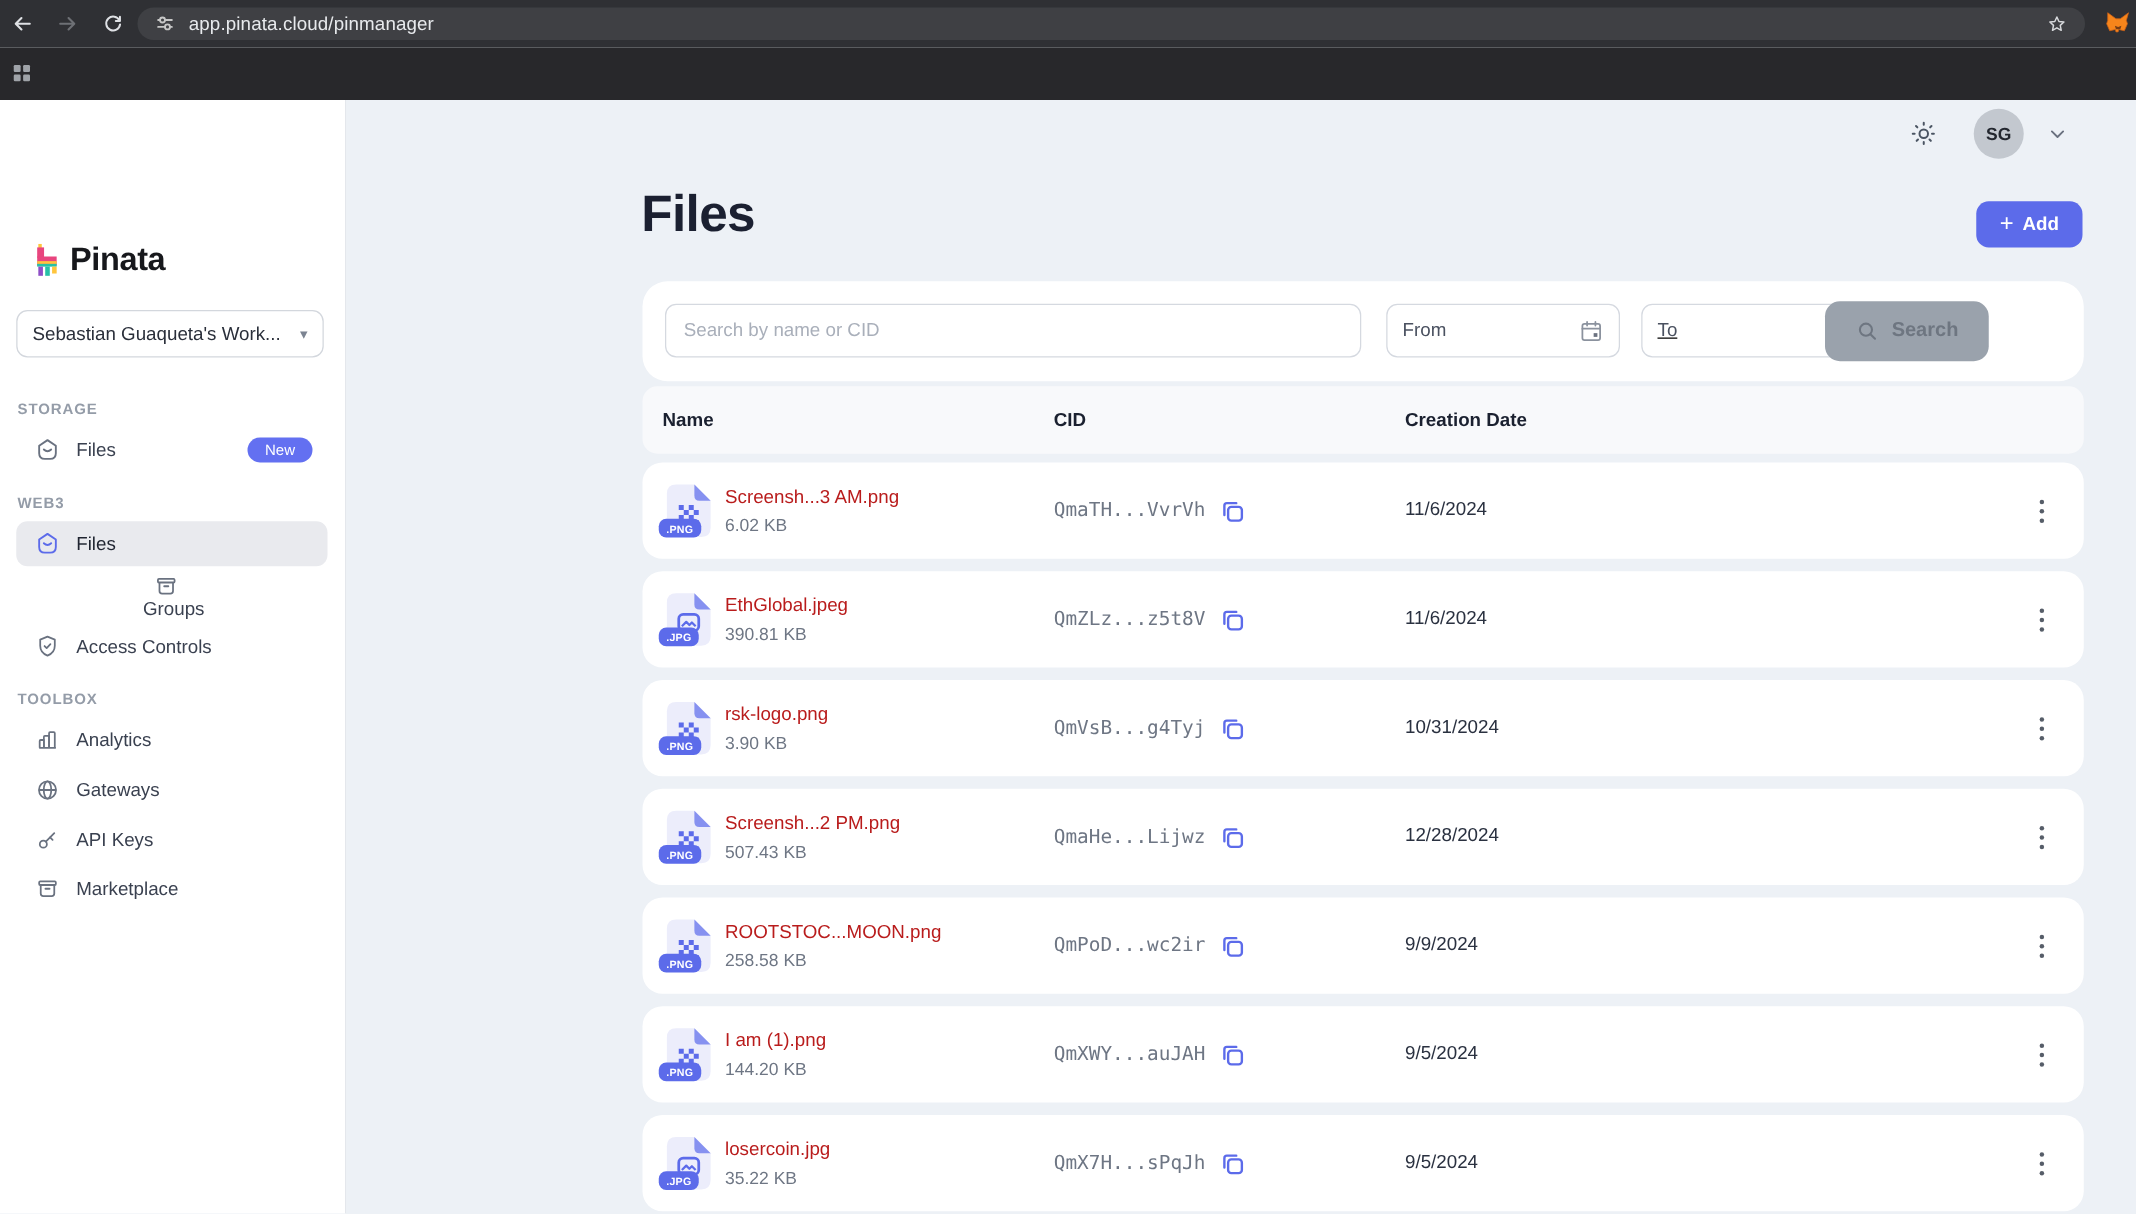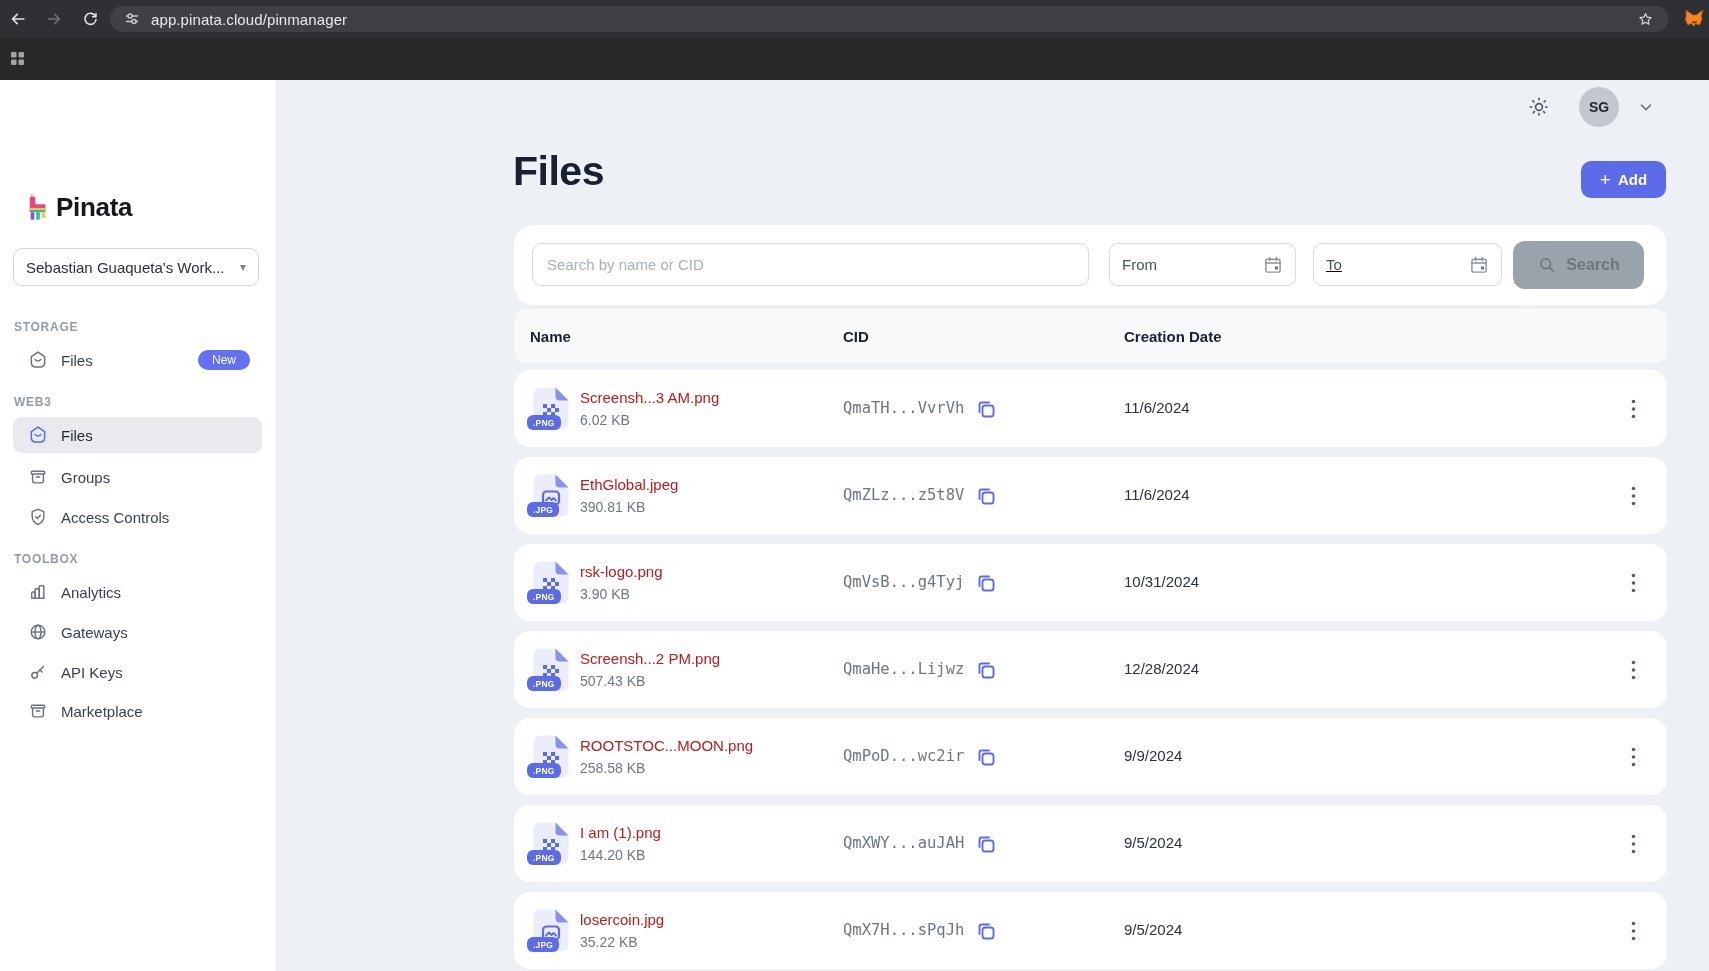--- a/index.html
+++ b/index.html
@@ -12,21 +12,21 @@
   .url-pill { position:absolute; left:110px; top:6px; width:1558px; height:26px; background:#3f4044; border-radius:13px; display:flex; align-items:center; }
   .url-text { margin-left:41px; font-size:15px; color:#e8eaed; letter-spacing:.1px; }
   .tune-wrap { position:absolute; left:14px; top:5px; }
   .star-wrap { position:absolute; right:13px; top:4px; cursor:pointer; }
   .fox-wrap { position:absolute; left:1684px; top:8px; cursor:pointer; }
   .chrome-subbar { position:absolute; left:0; top:38px; width:1709px; height:42px; background:#28282b; }
   .grid-icon { position:absolute; left:10px; top:13px; cursor:pointer; }
 
   
   .sidebar { position:absolute; left:0; top:80px; width:277px; height:891px; background:#ffffff; border-right:1px solid #e4e7ec; }
-  .logo { position:absolute; left:27px; top:112px; display:flex; align-items:flex-start; gap:7px; }
+  .logo { position:absolute; left:27px; top:112px; display:flex; align-items:center; gap:7px; }
   .logo-text { font-size:26px; font-weight:800; color:#17181c; letter-spacing:-.3px; }
   .workspace { position:absolute; left:13px; top:168px; width:246px; height:38px; border:1px solid #d3d7dd; border-radius:9px; background:#fff; display:flex; align-items:center; padding:0 12px; cursor:pointer; }
   .workspace span.ws-label { font-size:15px; color:#2a2f3a; flex:1; white-space:nowrap; overflow:hidden; }
   .ws-caret { color:#7c8492; font-size:12px; }
   .side-section-label { position:absolute; left:14px; font-size:12px; font-weight:700; letter-spacing:.06em; color:#949ca8; }
   .side-item { position:absolute; left:13px; width:249px; height:36px; display:flex; align-items:center; padding:0 12px 0 15px; border-radius:9px; cursor:pointer; color:#3a4150; }
   .side-item.active { background:#e9eaee; color:#1f2430; }
   .side-item .s-icon { width:20px; height:20px; margin-right:13px; color:#6a7280; flex:none; }
   .side-item.active .s-icon { color:#5c6bea; }
   .side-item .s-label { font-size:15px; font-weight:500; }
@@ -41,21 +41,21 @@
   .add-btn .plus { font-size:19px; font-weight:400; line-height:1; }
 
   
   .filter-card { position:absolute; left:514px; top:225px; width:1153px; height:80px; background:#fff; border-radius:20px; }
   .search-input { position:absolute; left:18px; top:18px; width:557px; height:43px; border:1px solid #d5d9e0; border-radius:9px; padding:0 14px; font-size:15px; color:#2a3140; font-family:"Liberation Sans", sans-serif; outline:none; background:#fff; }
   .search-input::placeholder { color:#a9afba; }
   .date-field { position:absolute; top:18px; height:43px; border:1px solid #d5d9e0; border-radius:9px; background:#fff; display:flex; align-items:center; padding:0 12px; cursor:pointer; }
   .date-field .d-label { font-size:15px; color:#4a5160; flex:1; }
   .date-from { left:595px; width:187px; }
   .date-to { left:799px; width:189px;text-decoration:underline; }
-  .search-btn { position:absolute; left:999px; top:16px; width:131px; height:48px; background:#9aa2ac; border:none; border-radius:12px; color:#6e7681; font-size:16px; font-weight:600; display:flex; align-items:center; justify-content:center; gap:9px; cursor:pointer; font-family:"Liberation Sans", sans-serif; }
+  .search-btn { position:absolute; left:946px; top:16px; width:131px; height:48px; background:#9aa2ac; border:none; border-radius:12px; color:#6e7681; font-size:16px; font-weight:600; display:flex; align-items:center; justify-content:center; gap:9px; cursor:pointer; font-family:"Liberation Sans", sans-serif; }
 
   
   .table-head { position:absolute; left:514px; top:309px; width:1153px; height:54px; background:#f8f9fb; border-radius:12px; }
   .table-head .col { position:absolute; top:0; height:54px; display:flex; align-items:center; font-size:15px; font-weight:700; color:#1b2130; }
   .col-name { left:16px; } .col-cid { left:329px; } .col-date { left:610px; }
   .row-card { position:absolute; left:514px; width:1153px; height:77px; background:#fff; border-radius:16px; }
   .file-icon { position:absolute; left:18px; top:16px; width:38px; height:45px; }
   .file-badge { position:absolute; left:-5px; bottom:1px; background:#5c6bea; color:#fff; font-size:8.5px; font-weight:700; padding:2.5px 6px; border-radius:6px; letter-spacing:.2px; }
   .kind-png .glyph-jpg { display:none; } .kind-jpg .glyph-png { display:none; }
   .f-name { position:absolute; left:66px; top:19px; font-size:15px; font-weight:500; color:#b91c1c; }
@@ -164,21 +164,21 @@
     <div class="side-item active" style="top:337px;">
       <span class="s-icon">
         <svg width="20" height="20" viewBox="0 0 24 24">
             <path d="M12 2.5L20 8v7q0 5.5-5.5 5.5h-5Q4 20.5 4 15V8z" fill="none" stroke="currentColor" stroke-width="1.8" stroke-linejoin="round"></path>
             <path d="M8.5 11.5q3.5 3.5 7 0" fill="none" stroke="currentColor" stroke-width="1.8" stroke-linecap="round"></path>
           </svg>
       </span>
       <span class="s-label">Files</span>
     </div>
 
-    <div class="side-item" style="top:379px;">
+    <div class="side-item" style="top:379px;flex-direction:column;">
       <span class="s-icon">
         <svg width="20" height="20" viewBox="0 0 24 24">
             <rect x="4" y="5" width="16" height="3.4" rx="1" fill="none" stroke="currentColor" stroke-width="1.7"></rect>
             <path d="M5.5 8.4v8.1q0 2.5 2.5 2.5h8q2.5 0 2.5-2.5V8.4" fill="none" stroke="currentColor" stroke-width="1.7"></path>
             <path d="M10 12h4" stroke="currentColor" stroke-width="1.7" stroke-linecap="round"></path>
           </svg>
       </span>
       <span class="s-label">Groups</span>
     </div>
 

